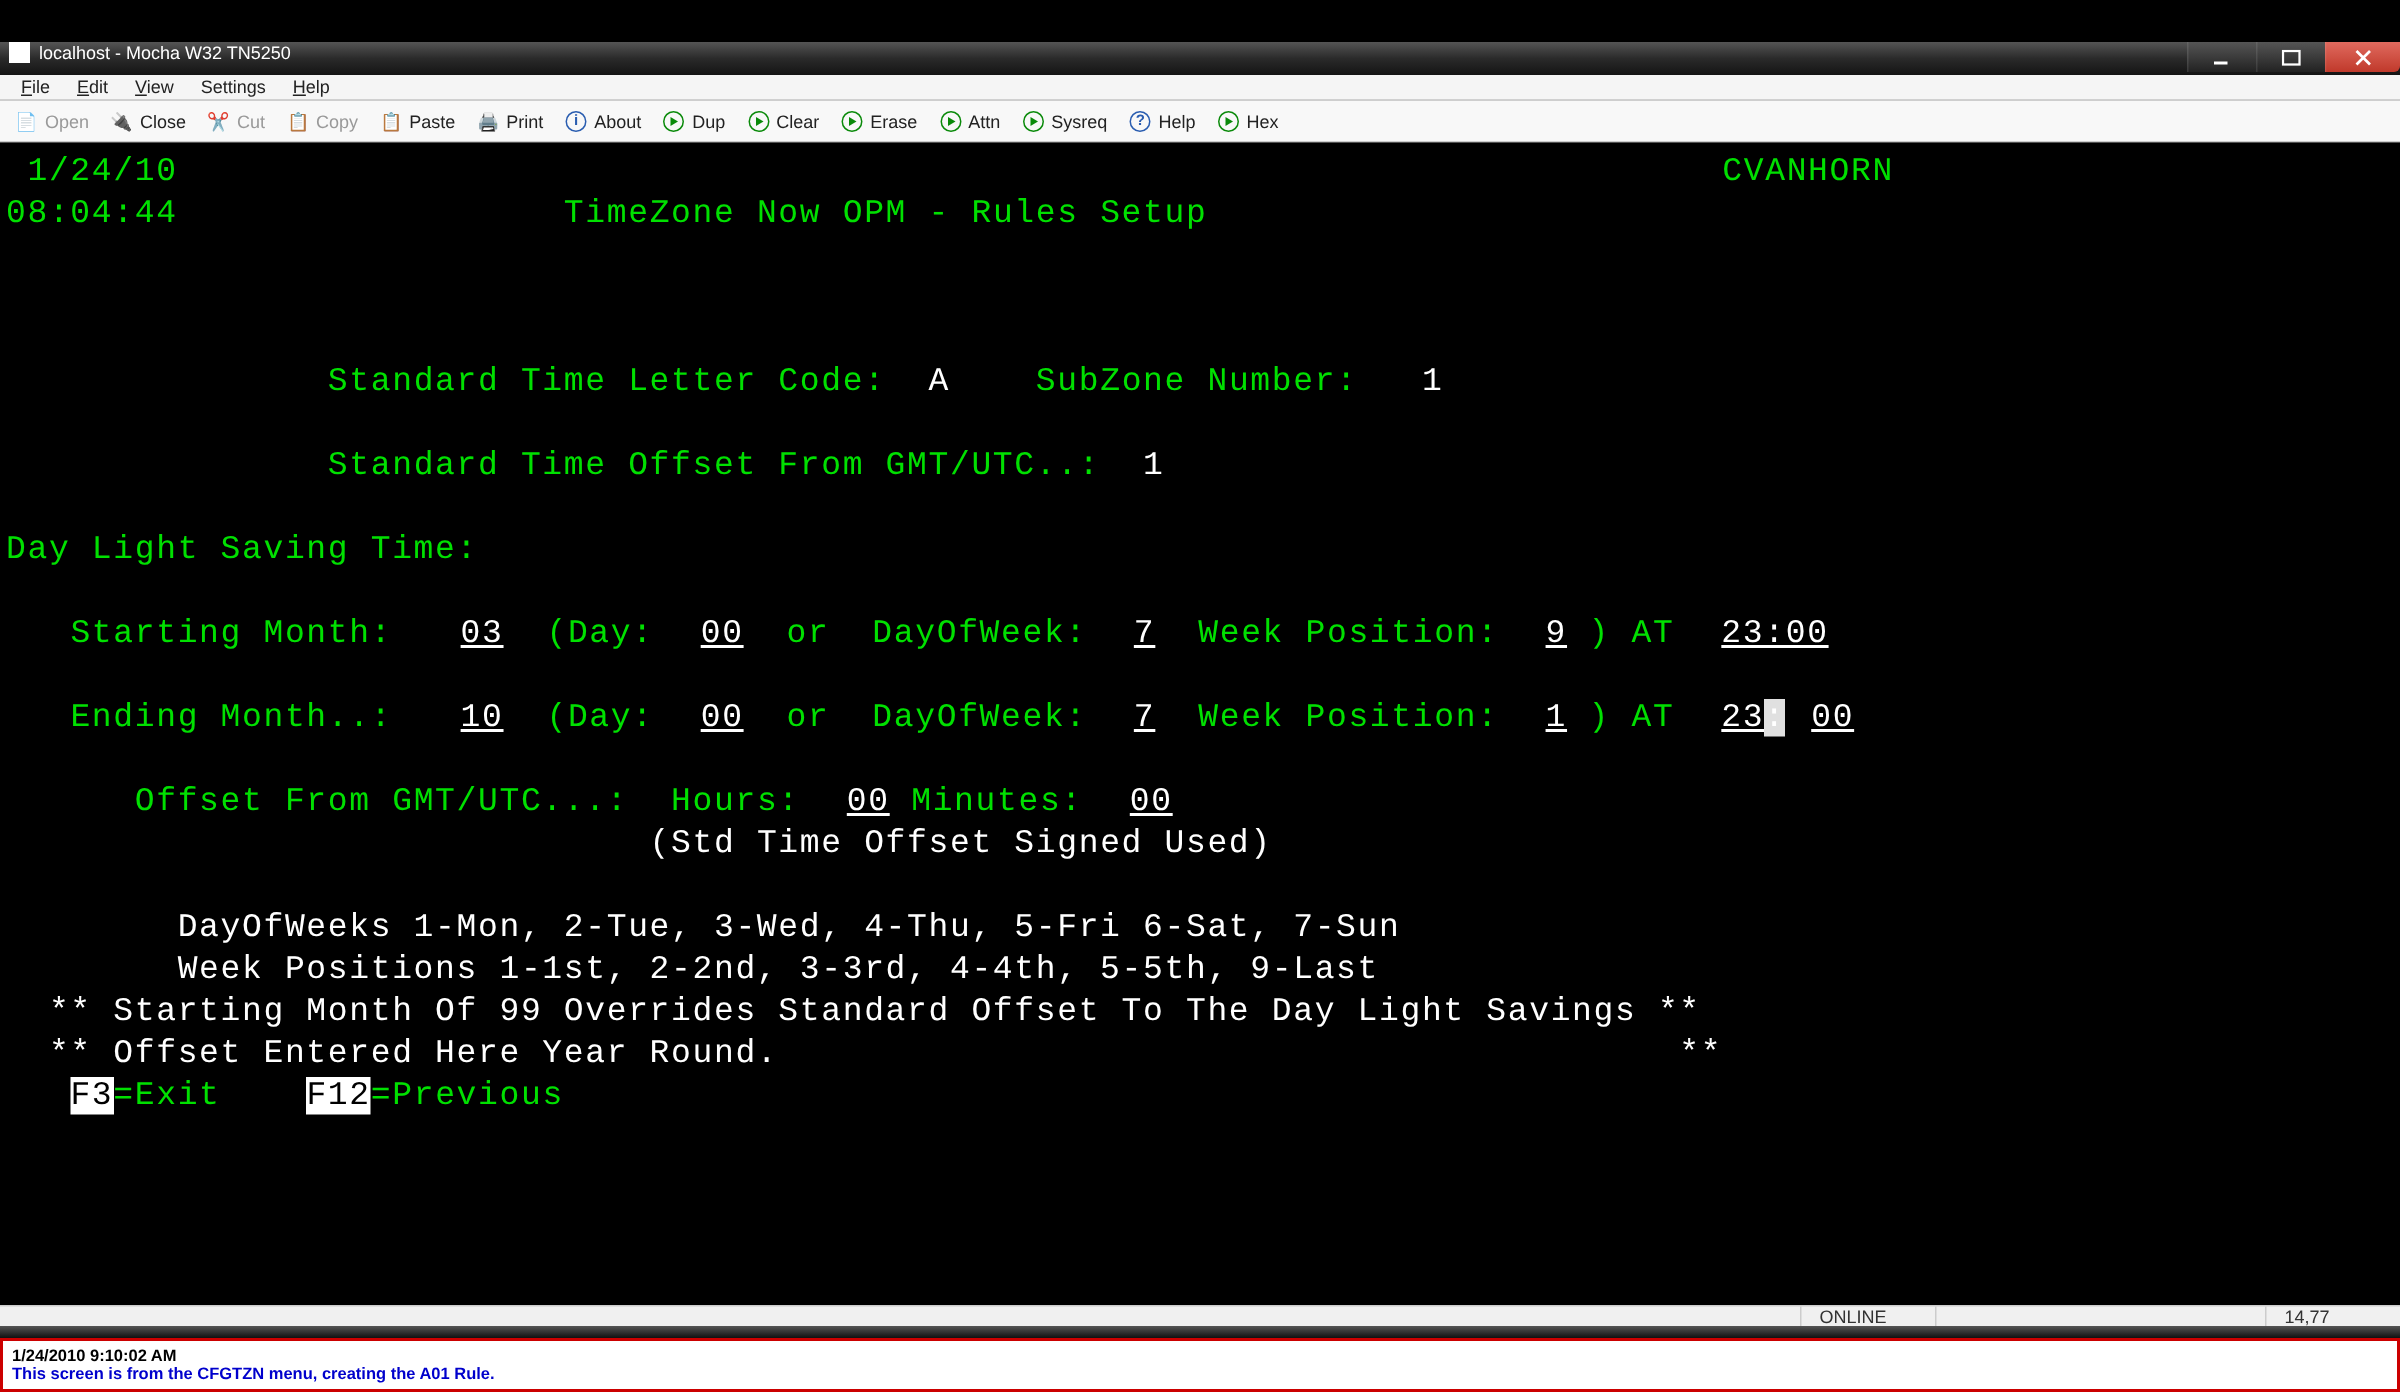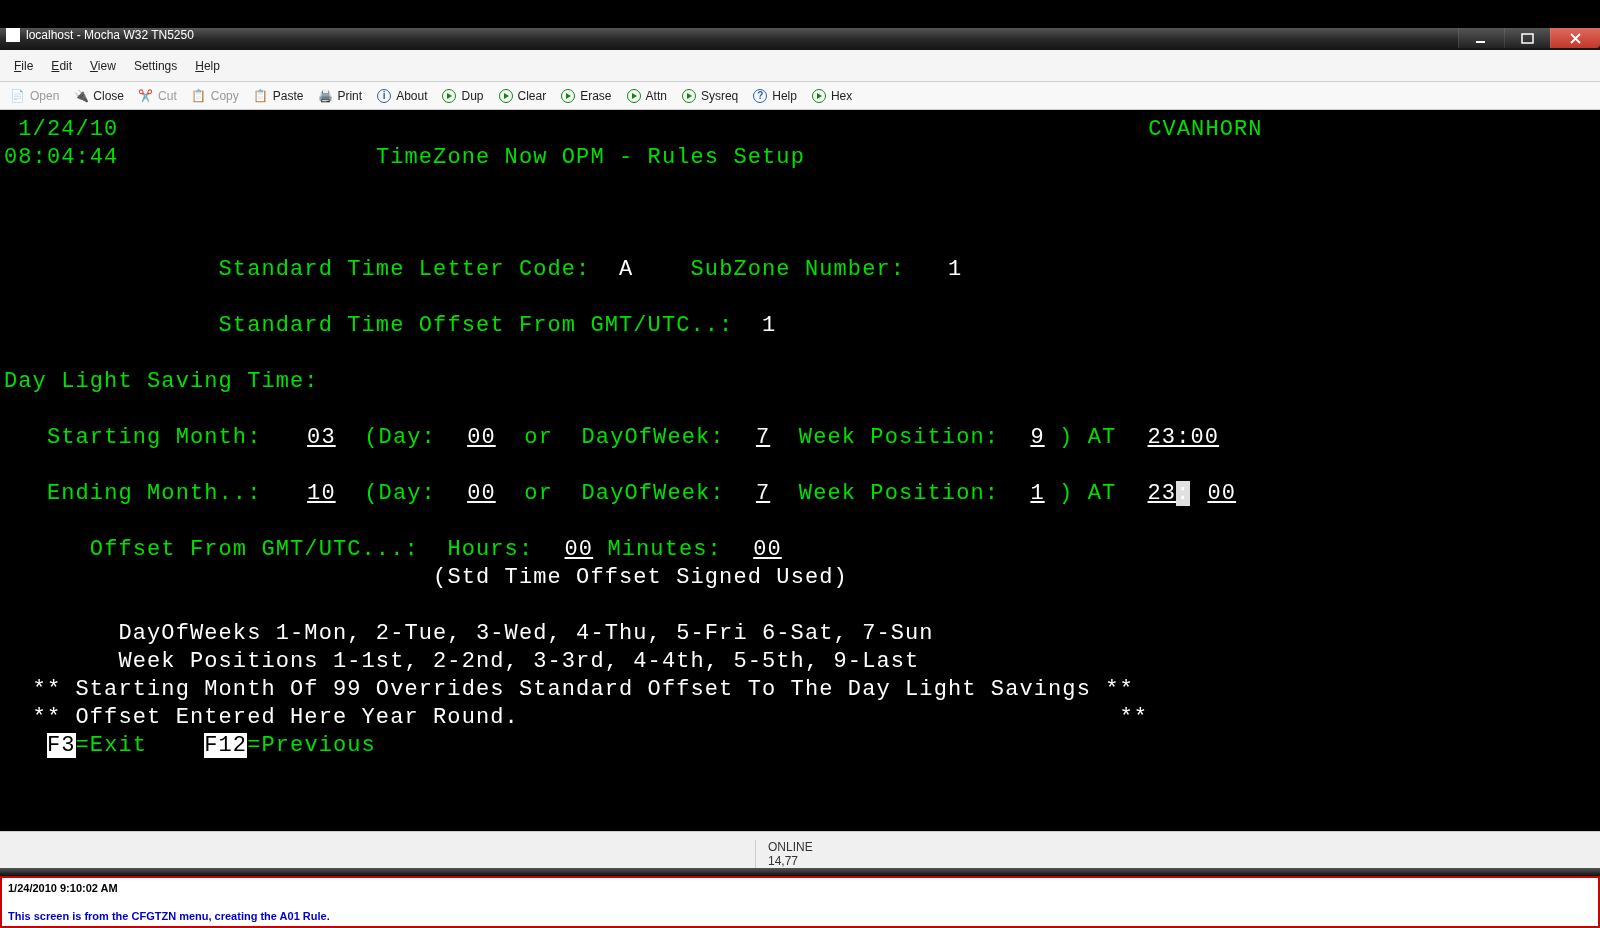--- a/index.html
+++ b/index.html
@@ -39,21 +39,21 @@
   .win-btn {
     width: 46px; height: 20px; display:flex; align-items:center; justify-content:center;
     border-left:1px solid rgba(255,255,255,0.1);
     background: linear-gradient(to bottom,#555,#222);
     color:#fff;
   }
   .win-btn.close { background: linear-gradient(to bottom,#e06a5e,#c0392b); width:50px; border-radius:0 0 4px 0;}
   .win-btn svg { width:13px; height:11px; }
 
   .menubar {
-    height: 32px; background:#f5f5f5; border-bottom:1px solid #d0d0d0;
+    height: 17px; background:#f5f5f5; border-bottom:1px solid #d0d0d0;
     display:flex; align-items:center; padding:0 6px; gap:2px;
   }
   .menu-item {
     padding:3px 8px; color:#222;
   }
   .menu-item u { text-decoration: underline; }
 
   .toolbar {
     height: 28px; background:#f8f8f8; border-bottom:1px solid #ccc;
     display:flex; align-items:center; padding:0 6px; gap:6px;
@@ -84,35 +84,35 @@
     white-space:pre;
   }
   .g { color:#00e000; }
   .w { color:#ffffff; }
   .m { color:#ffffff;text-align:right; }
   .ul { text-decoration: underline; color:#fff;margin-left:17px; }
   .rev { background:#ffffff; color:#000; }
   .cur { background:#e0e0e0; }
 
   .statusbar {
-    height: 37px; background:#f0f0f0; border-top:1px solid #ccc;
-    display:flex; align-items:center; font-size:12px; color:#333;flex-direction:column;
+    height: 14px; background:#f0f0f0; border-top:1px solid #ccc;
+    display:flex; font-size:12px; color:#333;
   }
   .status-spacer { flex:1; }
   .status-cell { padding:0 12px; border-left:1px solid #ccc; min-width:90px; }
 
   .taskbar { height:8px; background: linear-gradient(to bottom,#555,#111);}
 
   .annotation {
     background:#fff; border:2px solid #c00;
     padding:4px 6px; font-family:Arial,sans-serif;
     font-size:11px; font-weight:bold;
   }
   .anno-ts { color:#000; }
-  .anno-body { color:#0000cc;margin-top:16px; }
+  .anno-body { color:#0000cc; }
 </style>
 </head>
 <body>
 
 <div class="window">
 
   <div class="titlebar">
     <div class="titlebar-left">
       <span class="titlebar-icon"></span>
       <span>localhost - Mocha W32 TN5250</span>

